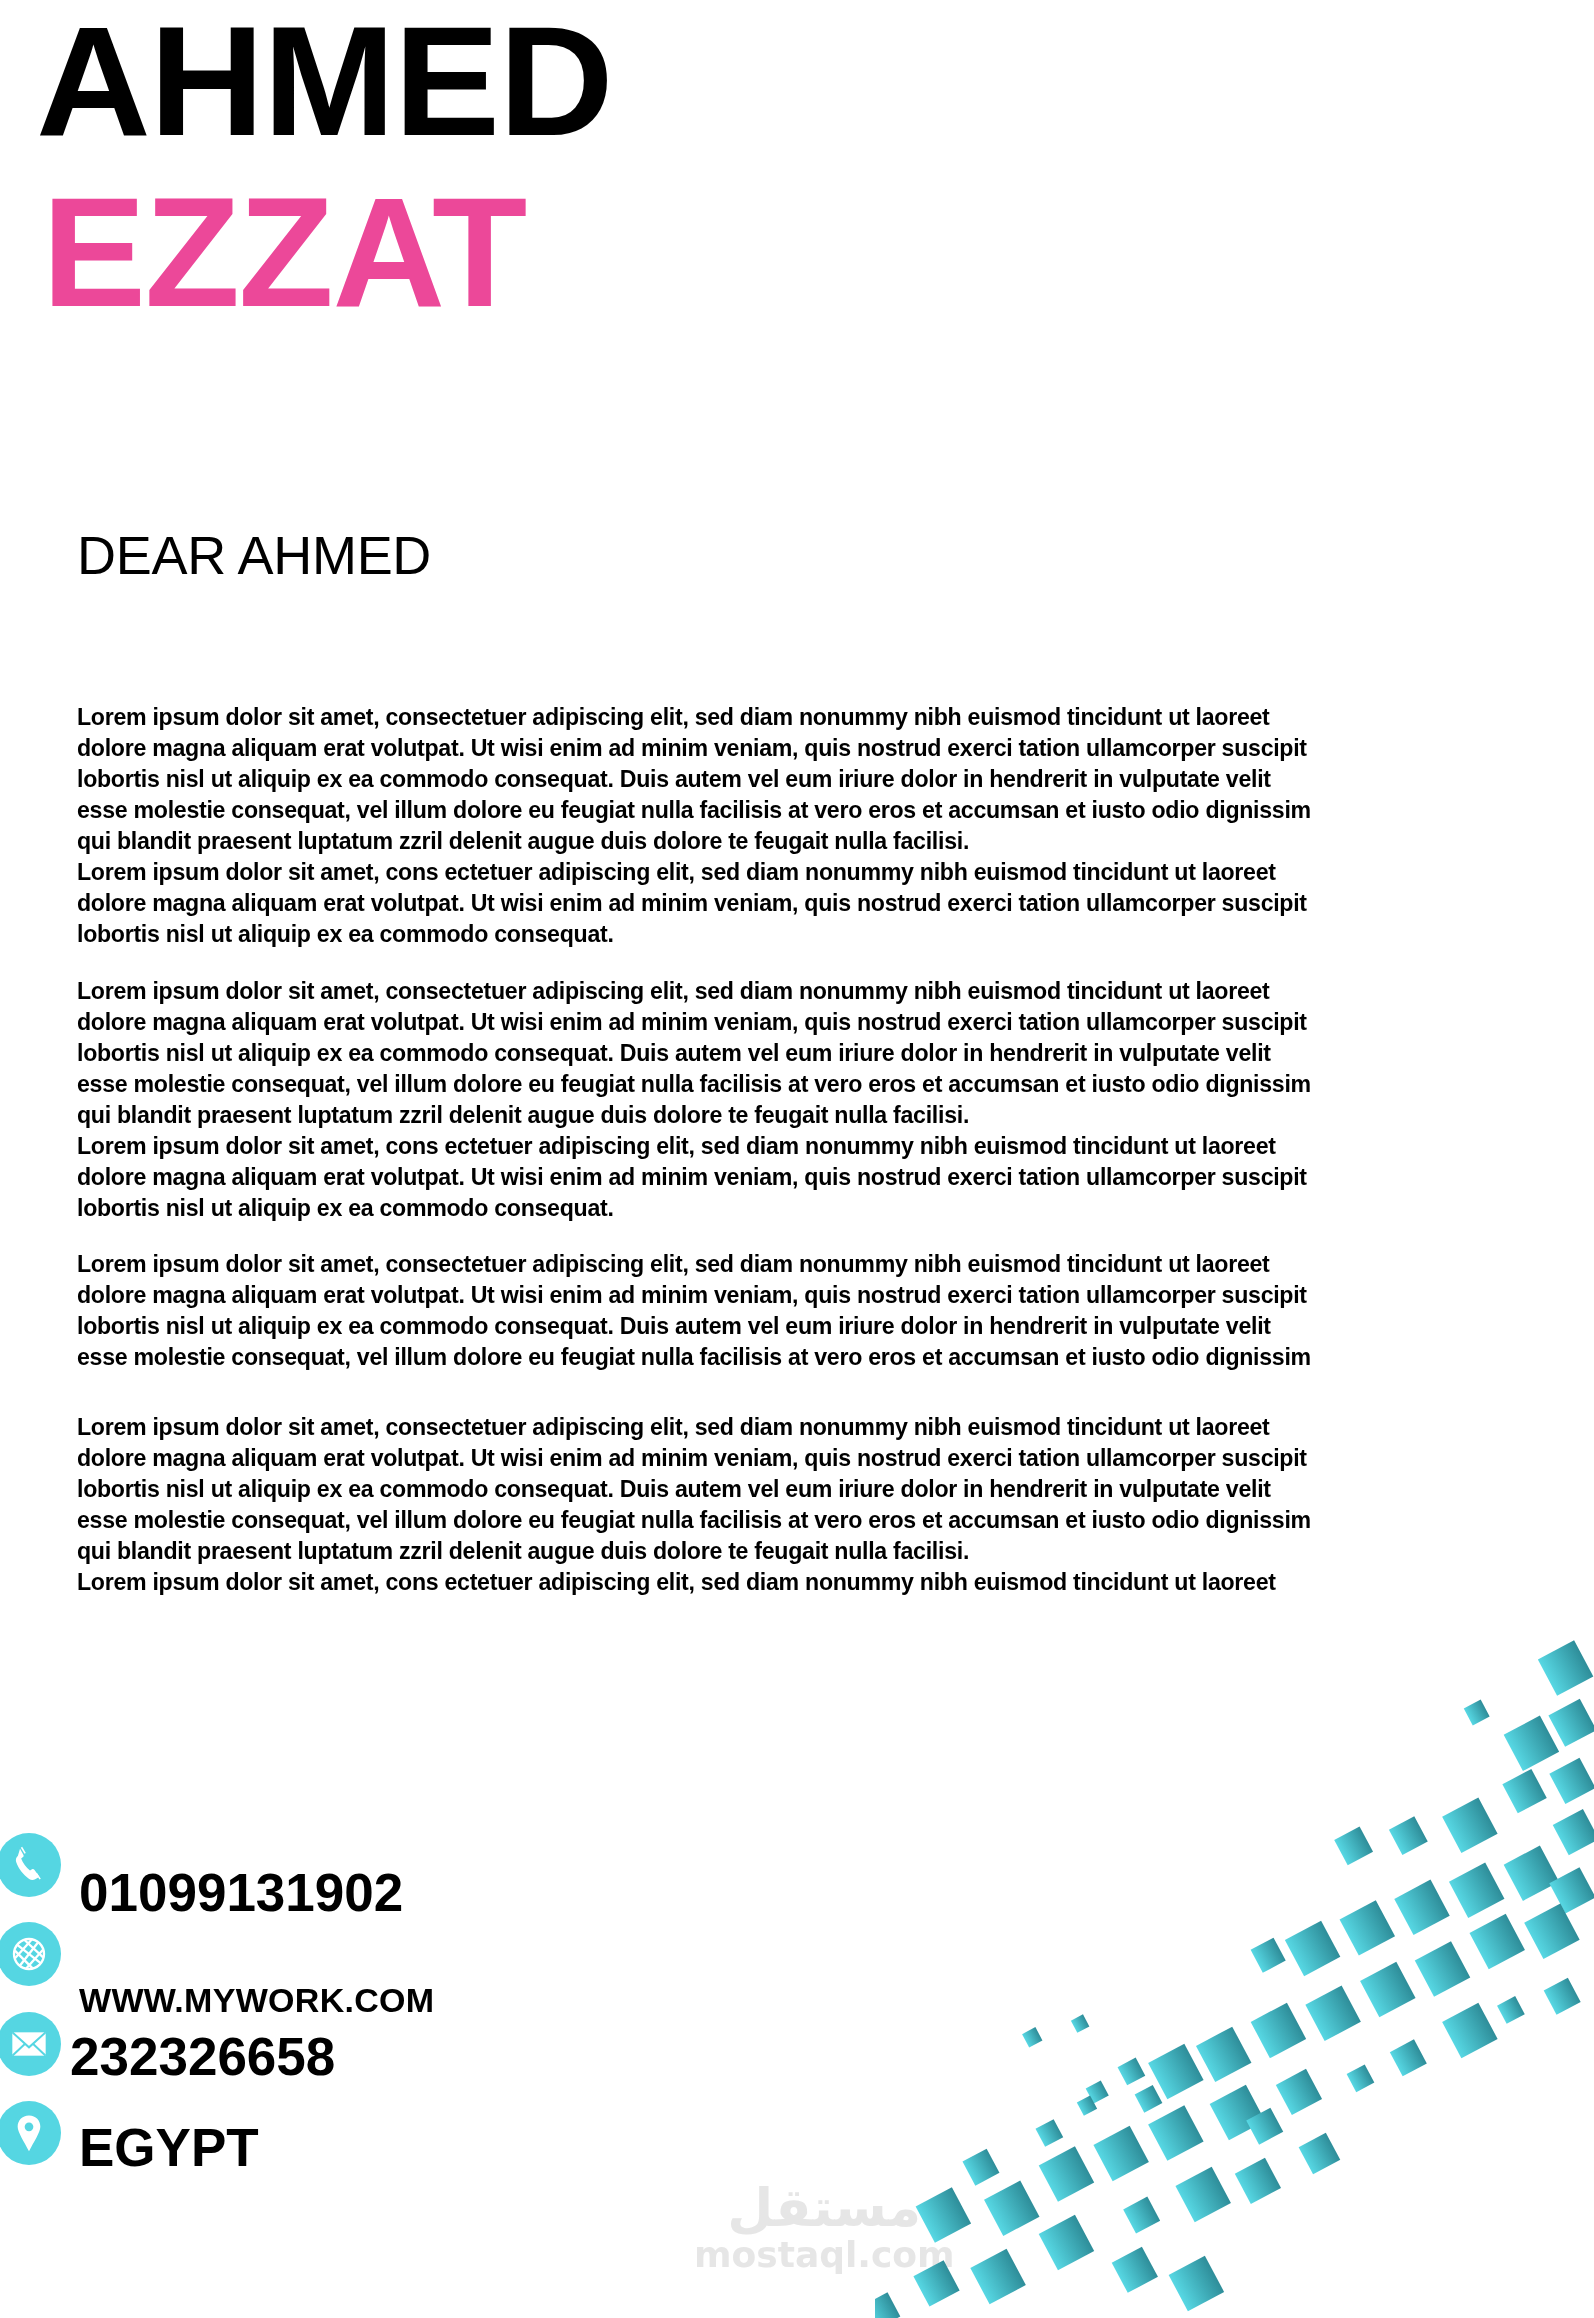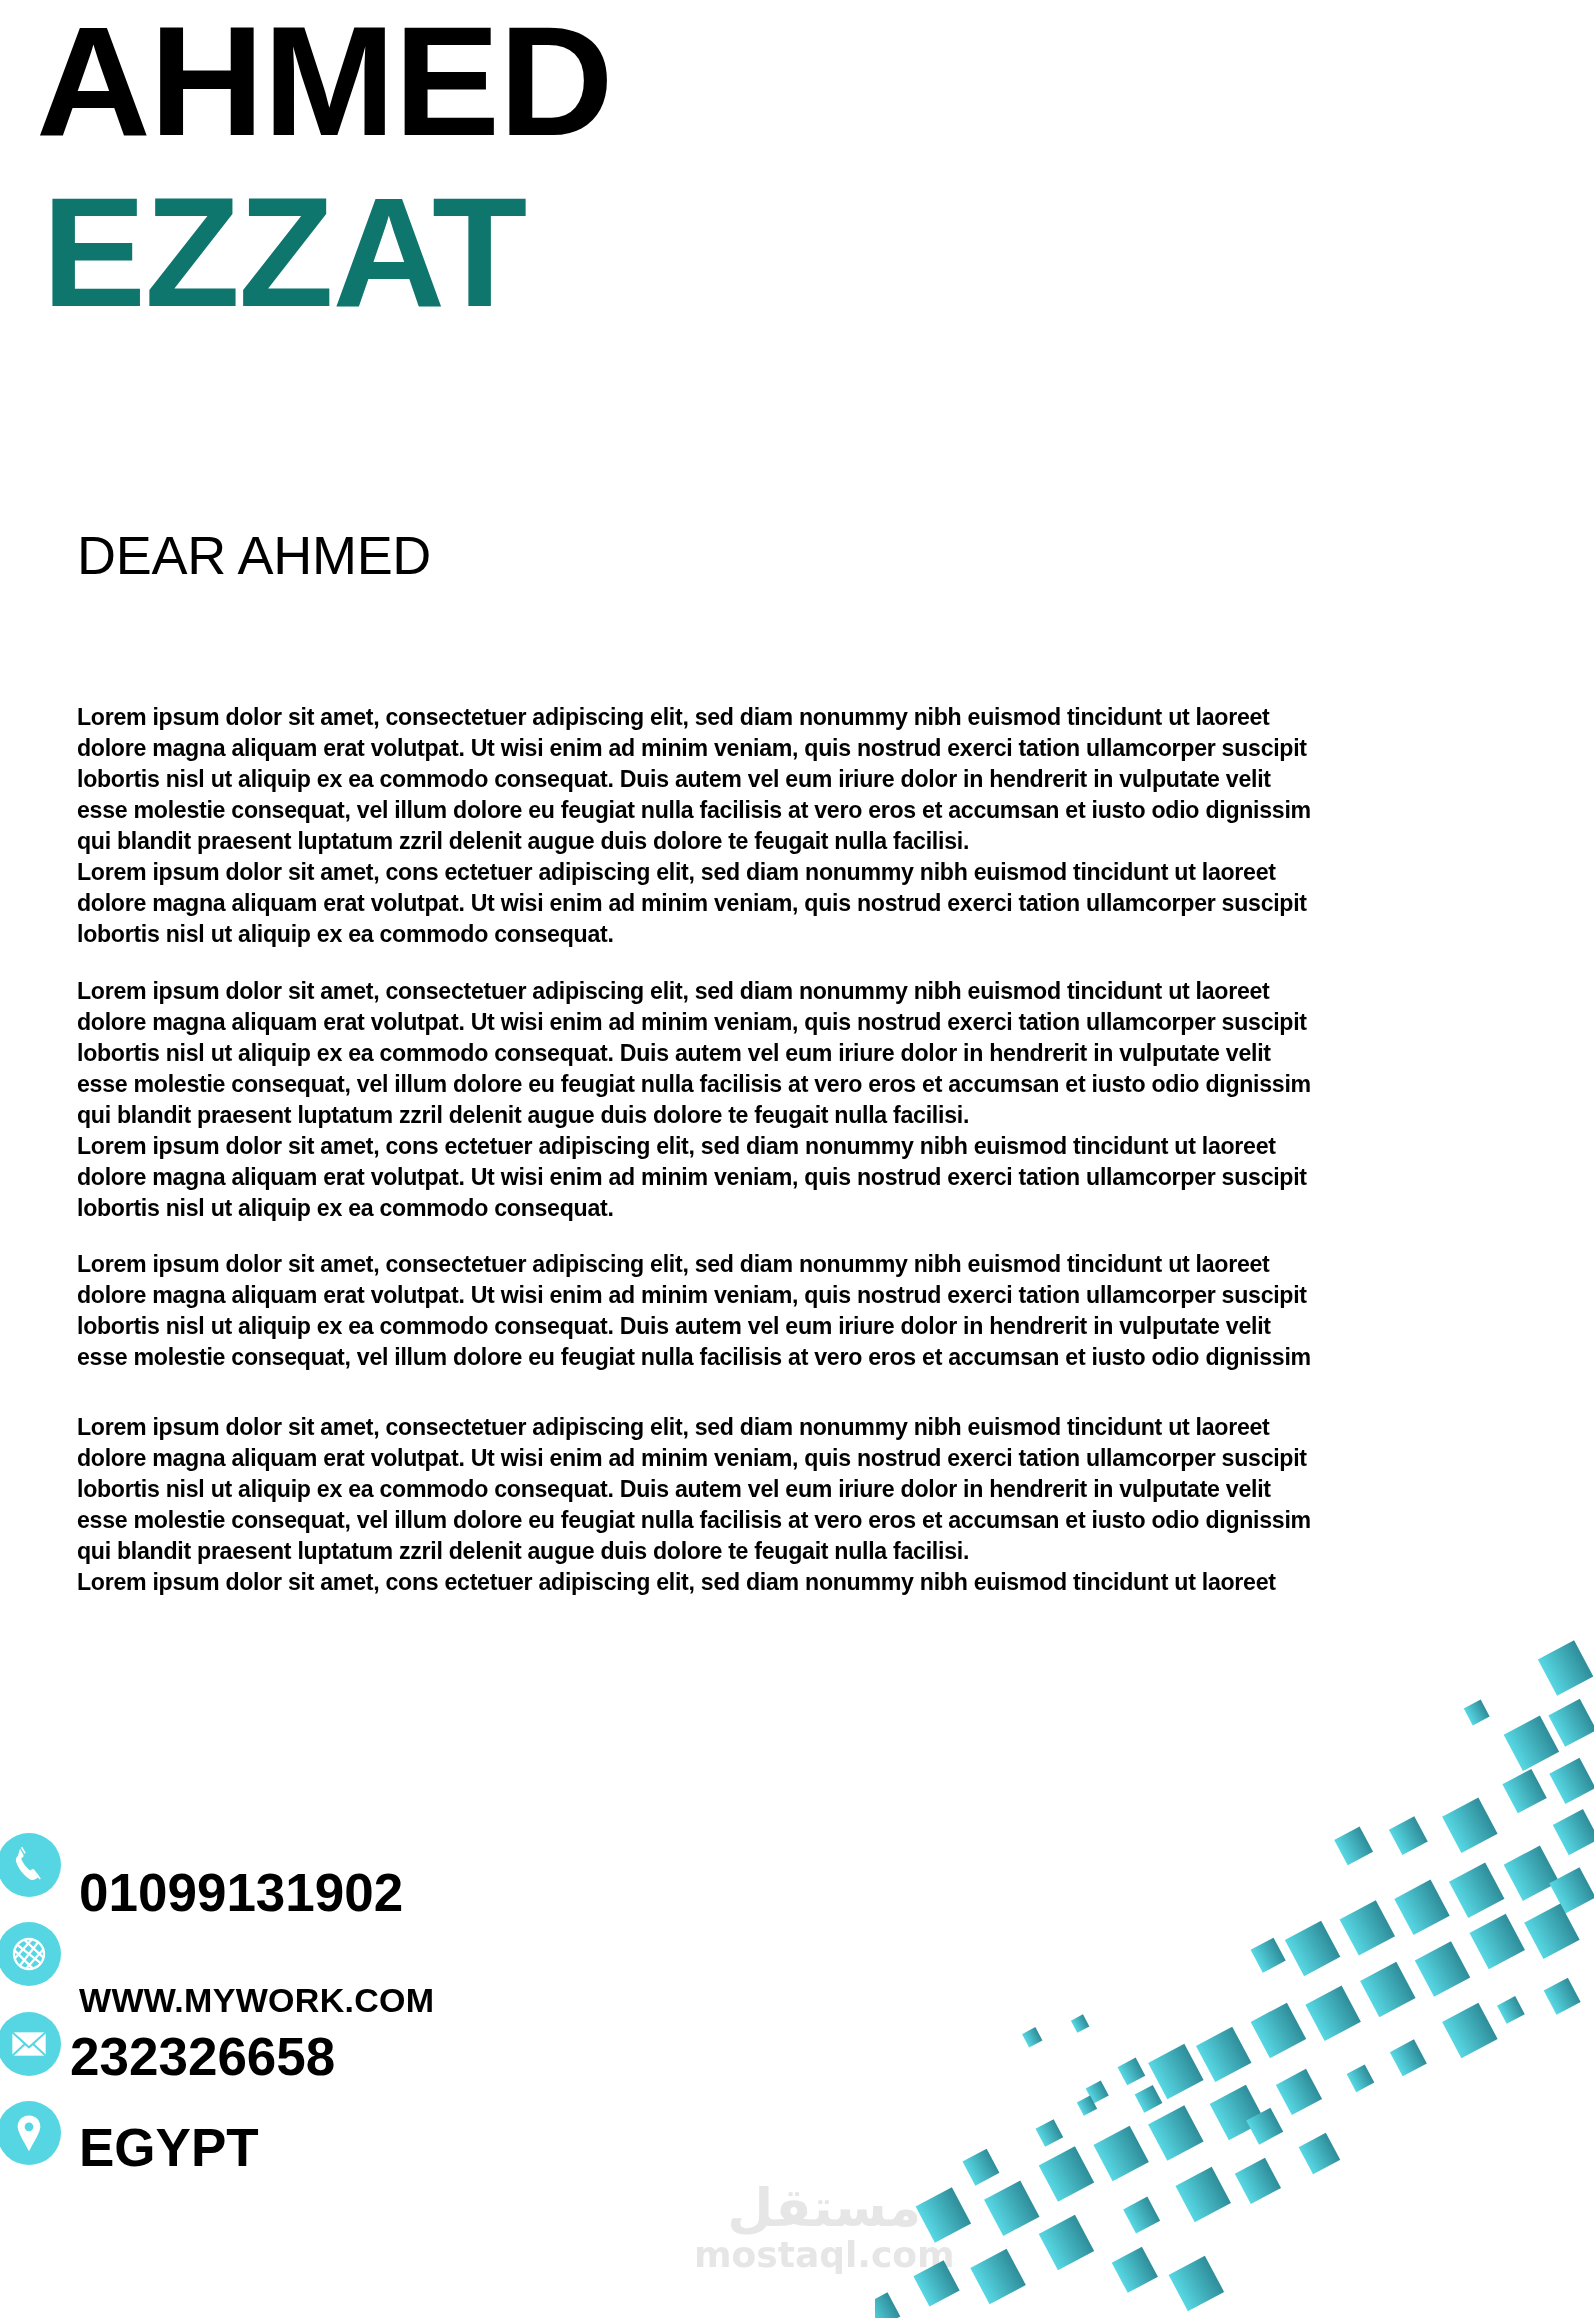--- a/index.html
+++ b/index.html
@@ -2,21 +2,21 @@
 <html style="font-size:11px"><head>
 <meta charset="utf-8">
 <style>
   html, body { margin: 0; padding: 0; background: #ffffff; }
   body { width: 1595px; height: 2319px; position: relative; overflow: hidden;
          font-family: "Liberation Sans", "DejaVu Sans", sans-serif; color: #000; }
   .abs { position: absolute; }
   .name-first { left: 36px; top: 2.7px; font-size: 156px; font-weight: 700; line-height: 1;
                 letter-spacing: -1.4px; transform: scaleX(1.02); transform-origin: left top; }
   .name-last { left: 42px; top: 174px; font-size: 156px; font-weight: 700; line-height: 1;
-               color: #0f766e; letter-spacing: -1.4px; transform: scaleX(1.0); transform-origin: left top; }
+               color: #ec4899; letter-spacing: -1.4px; transform: scaleX(1.0); transform-origin: left top; }
   .greeting { left: 77px; top: 528px; font-size: 54px; font-weight: 400; line-height: 1;
               letter-spacing: -0.3px; }
   .body-text { left: 77px; width: 1490px; font-size: 24px; font-weight: 700; line-height: 31px;
                letter-spacing: -0.3px; transform: scaleX(0.965); transform-origin: left top; }
   .body-text p { margin: 0; }
   .p1 { top: 701px; }
   .p2 { top: 975px; }
   .p3 { top: 1248px; }
   .p4 { top: 1411px; }
   .contact-icon { width: 64px; height: 64px; border-radius: 50%; background: #55D6E2;

